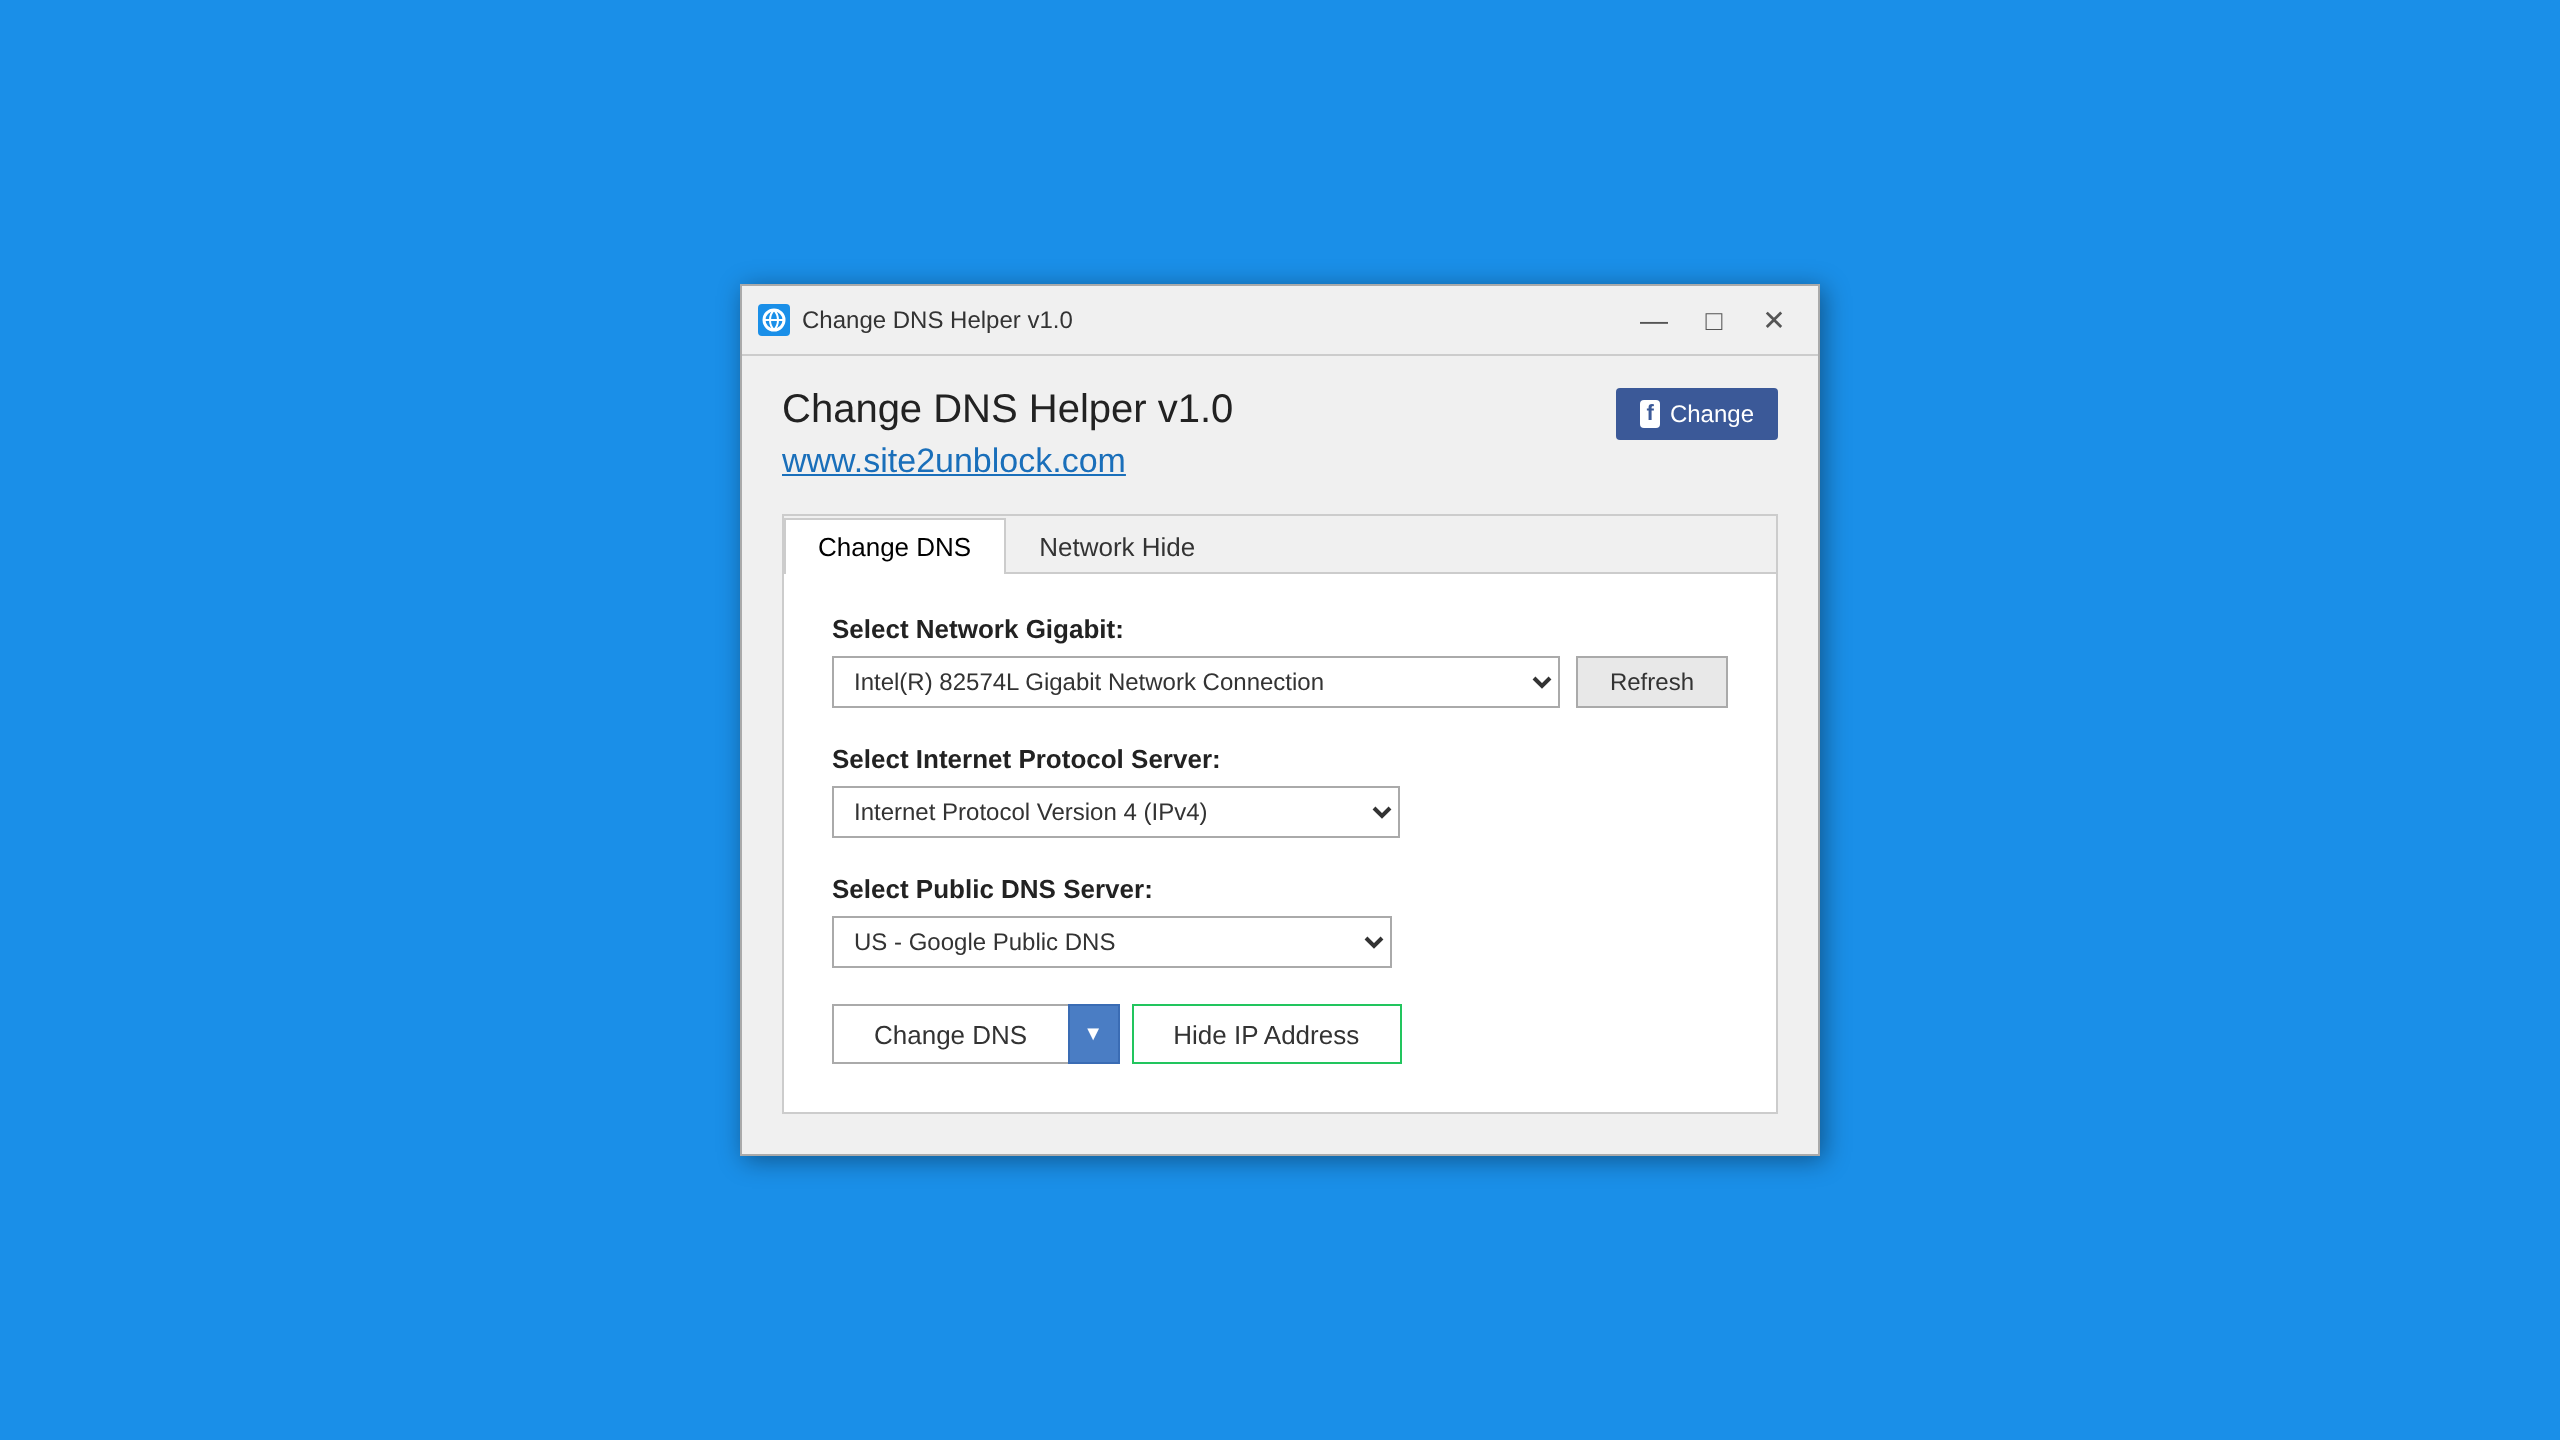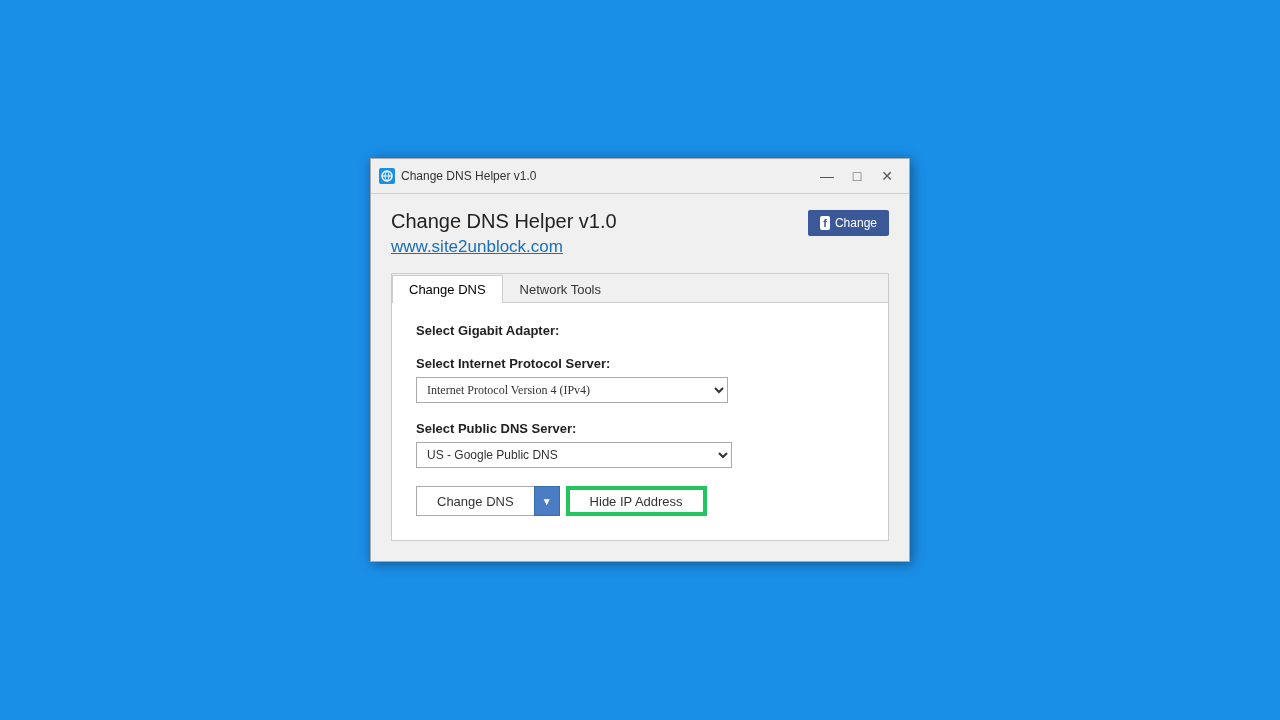--- a/index.html
+++ b/index.html
@@ -217,21 +217,21 @@
       display: flex;
       align-items: center;
       justify-content: center;
       font-size: 10px;
     }
 
     .hide-ip-btn {
       height: 30px;
       padding: 0 20px;
       background: white;
-      border: 4px solid #22c55e;
+      border: 1px solid #22c55e;
       cursor: pointer;
       font-size: 13px;
       color: #333;
       margin-left: 6px;
     }
   </style>
 </head>
 <body>
 
 <div class="window">
@@ -265,40 +265,46 @@
         <span>Change</span>
       </button>
     </div>
 
     <div class="tab-panel">
       <div class="tab-bar">
         <div class="tab active">
           <span>Change DNS</span>
         </div>
         <div class="tab">
-          <span>Network Tools</span>
+          <span>Network Hide</span>
         </div>
       </div>
 
       <div class="tab-content">
 
         <div class="form-group">
-          <label class="form-label">Select Gigabit Adapter:</label>
+          <label class="form-label">Select Network Gigabit:</label>
+          <div class="adapter-row">
+            <select>
+              <option>Intel(R) 82574L Gigabit Network Connection</option>
+            </select>
+            <button class="refresh-btn">Refresh</button>
+          </div>
         </div>
 
         <div class="form-group">
           <label class="form-label">Select Internet Protocol Server:</label>
-          <select style="width:312px;font-family:Liberation Serif, serif;">
+          <select style="width:284px;">
             <option>Internet Protocol Version 4 (IPv4)</option>
           </select>
         </div>
 
         <div class="form-group">
           <label class="form-label">Select Public DNS Server:</label>
-          <select style="width:316px;">
+          <select style="width:280px;">
             <option>US - Google Public DNS</option>
           </select>
         </div>
 
         <div class="bottom-actions">
           <button class="change-dns-btn">Change DNS</button>
           <button class="dropdown-arrow-btn">
             <span>▼</span>
           </button>
           <button class="hide-ip-btn">Hide IP Address</button>

